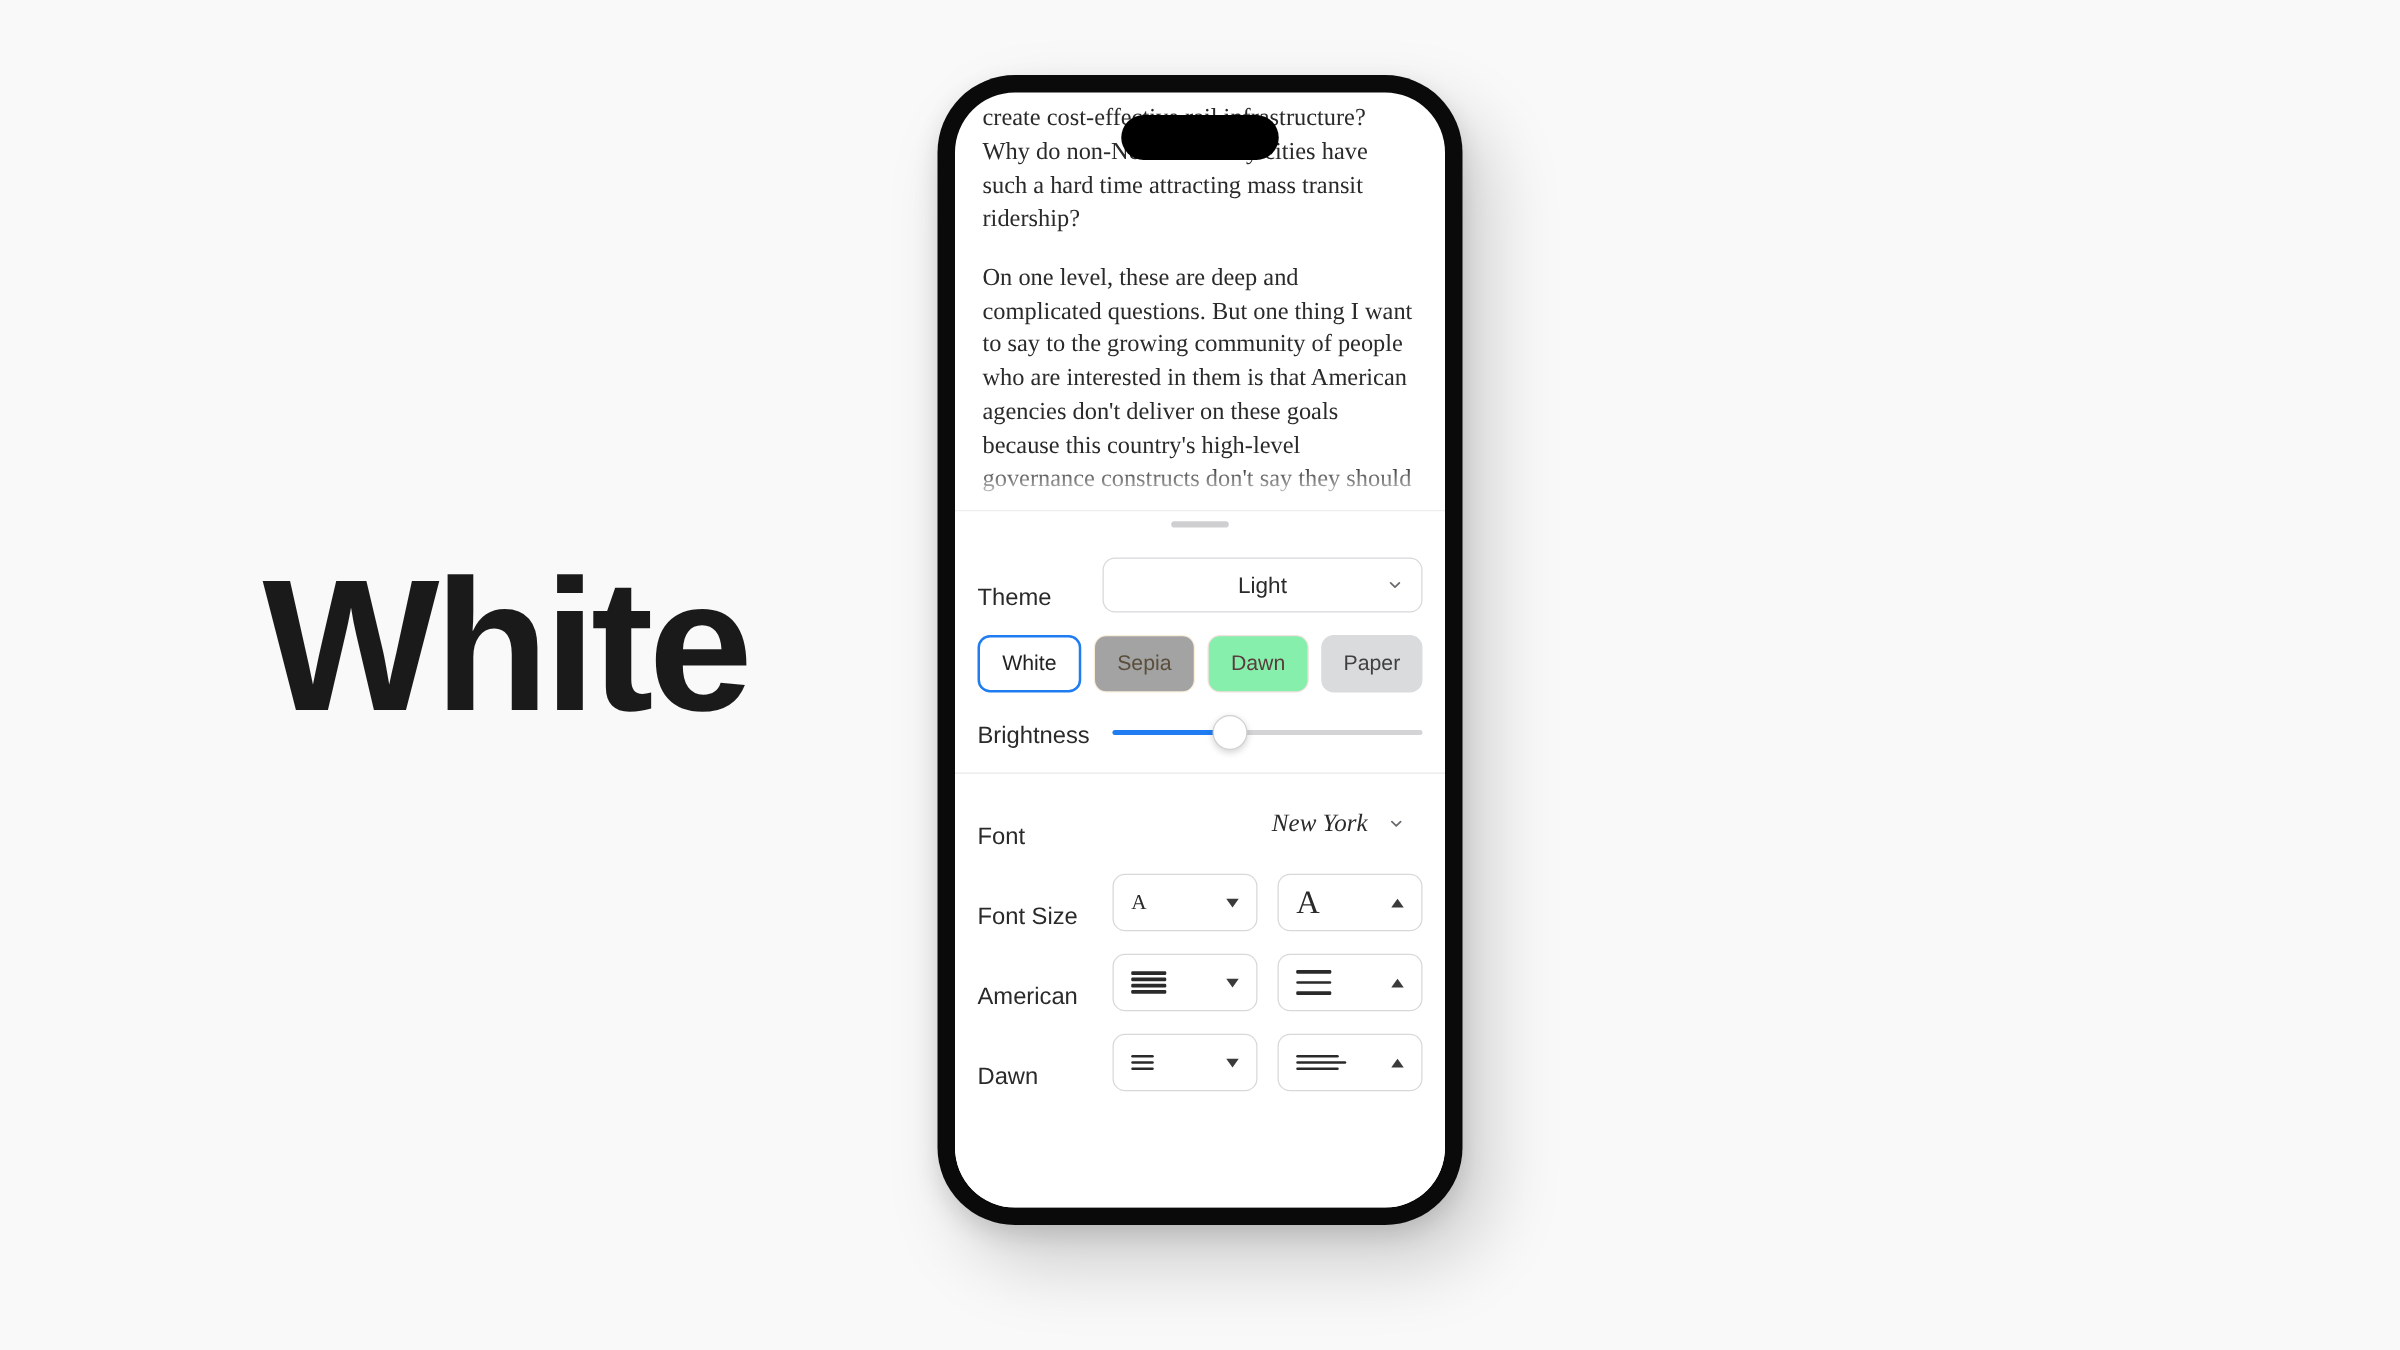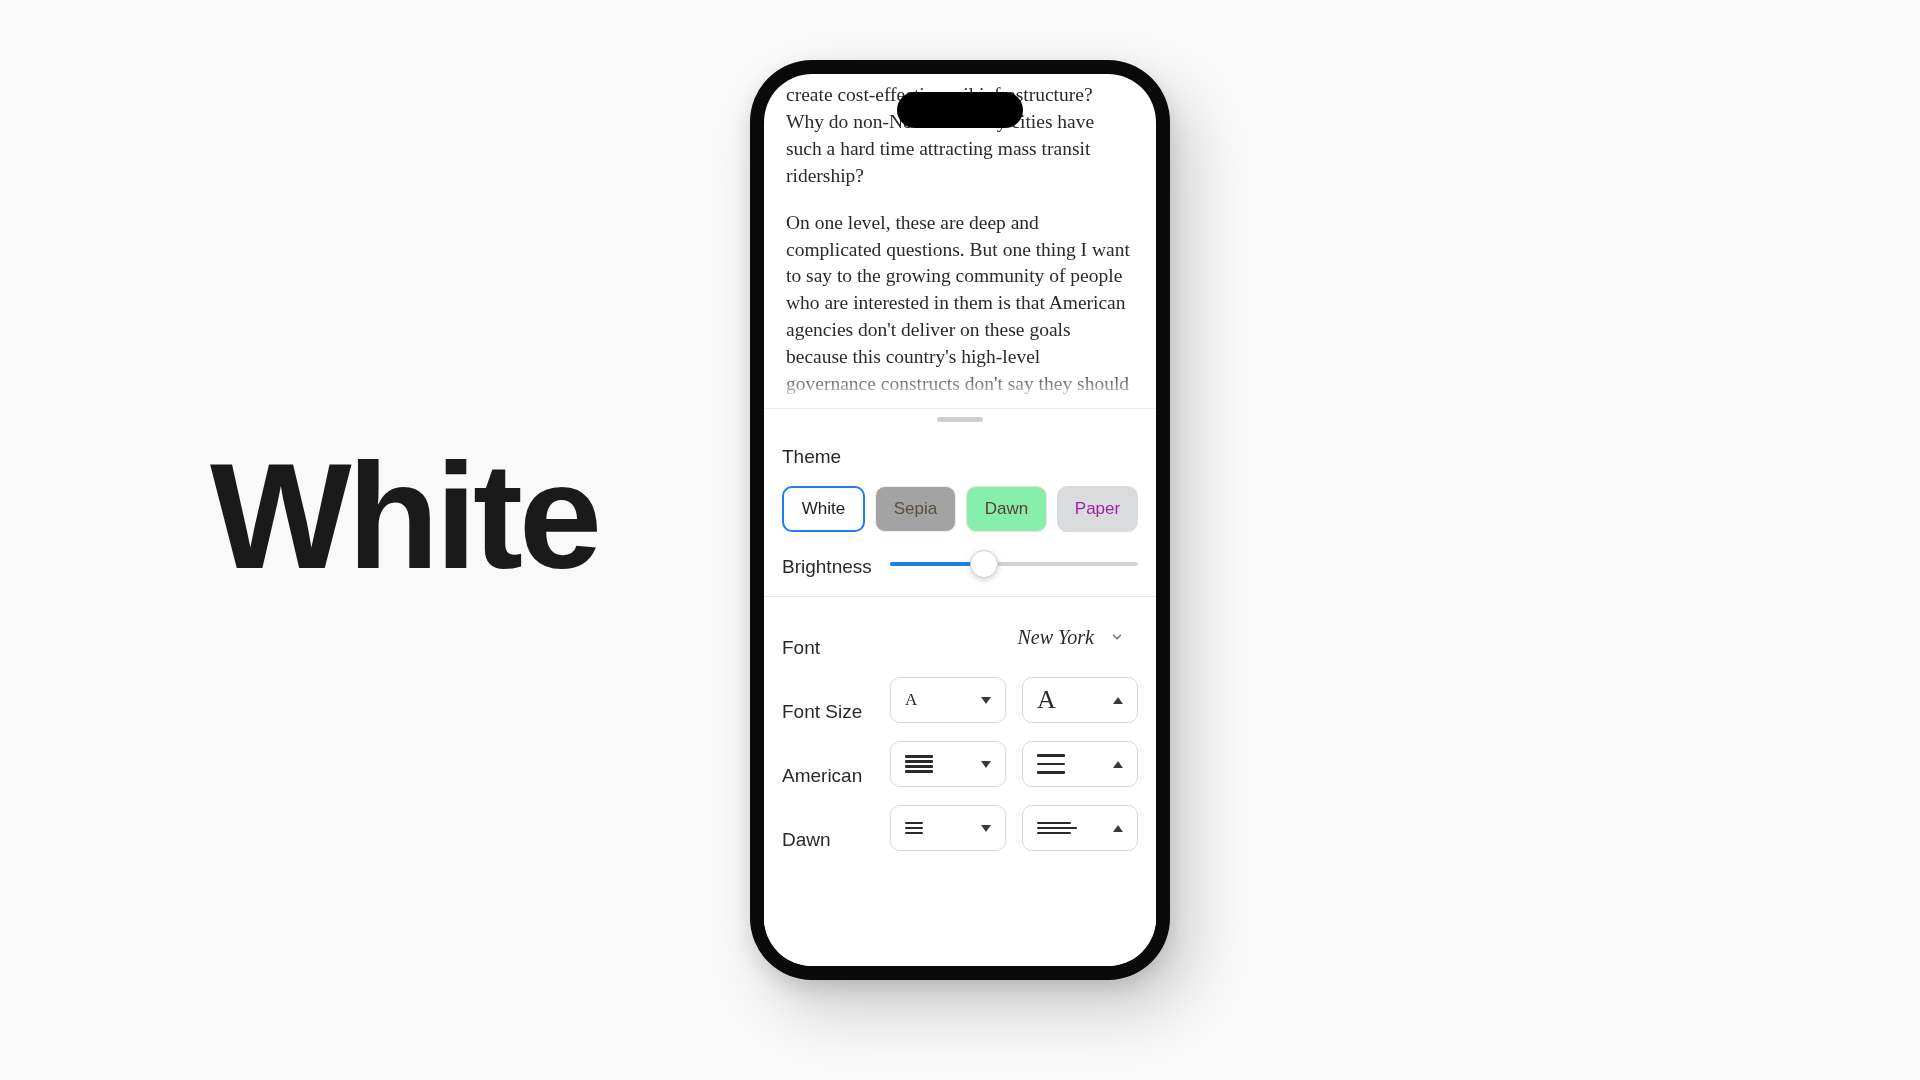--- a/index.html
+++ b/index.html
@@ -99,21 +99,21 @@
 
   .chips { display: flex; gap: 10px; margin: 4px 0 0 0; }
   .chip {
     flex: 1; height: 46px; border-radius: 10px;
     display: flex; align-items: center; justify-content: center;
     font-size: 17px; color: #3a3a3a; border: 1px solid transparent;
   }
   .chip.selected { border: 2px solid #1f7df1; background: #ffffff; color:#222; font-weight:500; }
   .chip.sepia { background: #a3a3a3; color:#5a4e3c; border-color:#fbeedb; font-weight:500;}
   .chip.dawn  { background: #86efac; color:#5a3c3c; border-color:#f4e0e0; font-weight:500;}
-  .chip.paper { background: #d9dbdd; color:#a21caf; border-color:#d9dbdd; font-weight:500;}
+  .chip.paper { background: #d9dbdd; color:#404040; border-color:#d9dbdd; font-weight:500;}
 
   .slider-wrap { flex:1; position: relative; height: 28px; margin-left: 8px; }
   .track { position:absolute; top:50%; left:0; right:0; height:4px; border-radius:2px; background:#d4d4d7; transform:translateY(-50%);}  
   .track-fill { position:absolute; top:50%; left:0; height:4px; width:38%; border-radius:2px; background:#1f7df1; transform:translateY(-50%);}  
   .thumb { position:absolute; top:50%; left:38%; width:28px; height:28px; border-radius:50%; background:#fff; border:1px solid #d0d0d3; box-shadow:0 2px 6px rgba(0,0,0,0.18); transform:translate(-50%,-50%);}  
 
   .divider { height:1px; background:#e9e9ec; margin: 18px -18px; }
 
   .stepgroup { flex:1; display:flex; gap:16px; margin-left: 8px; }
   .stepper {
@@ -147,20 +147,28 @@
         <p>create cost-effective rail infrastructure? Why do non-New York City cities have such a hard time attracting mass transit ridership?</p>
         <p>On one level, these are deep and complicated questions. But one thing I want to say to the growing community of people who are interested in them is that American agencies don't deliver on these goals because this country's high-level governance constructs don't say they should deliver on them. Of course you</p>
         <div class="fade"></div>
       </div>
 
       <div class="sheet">
         <div class="grabber"></div>
 
         <div class="row first">
           <div class="label">Theme</div>
+          <div class="dropdown">
+            <span class="val">Light</span>
+            <span class="chev">
+              <svg viewBox="0 0 24 24" fill="none" stroke="#6a6a6e" stroke-width="2.4" stroke-linecap="round" stroke-linejoin="round">
+                  <polyline points="6 9 12 15 18 9"></polyline>
+                </svg>
+            </span>
+          </div>
         </div>
 
         <div class="chips">
           <div class="chip selected">White</div>
           <div class="chip sepia">Sepia</div>
           <div class="chip dawn">Dawn</div>
           <div class="chip paper">Paper</div>
         </div>
 
         <div class="row">

